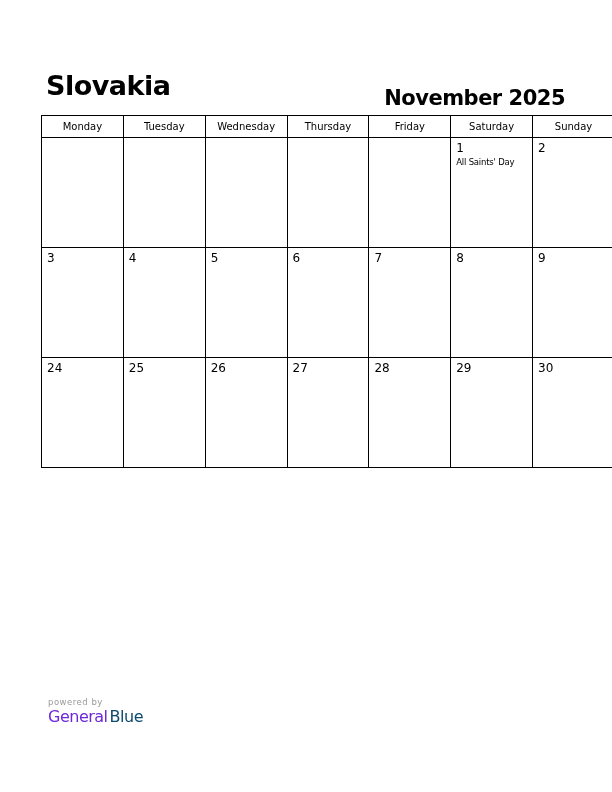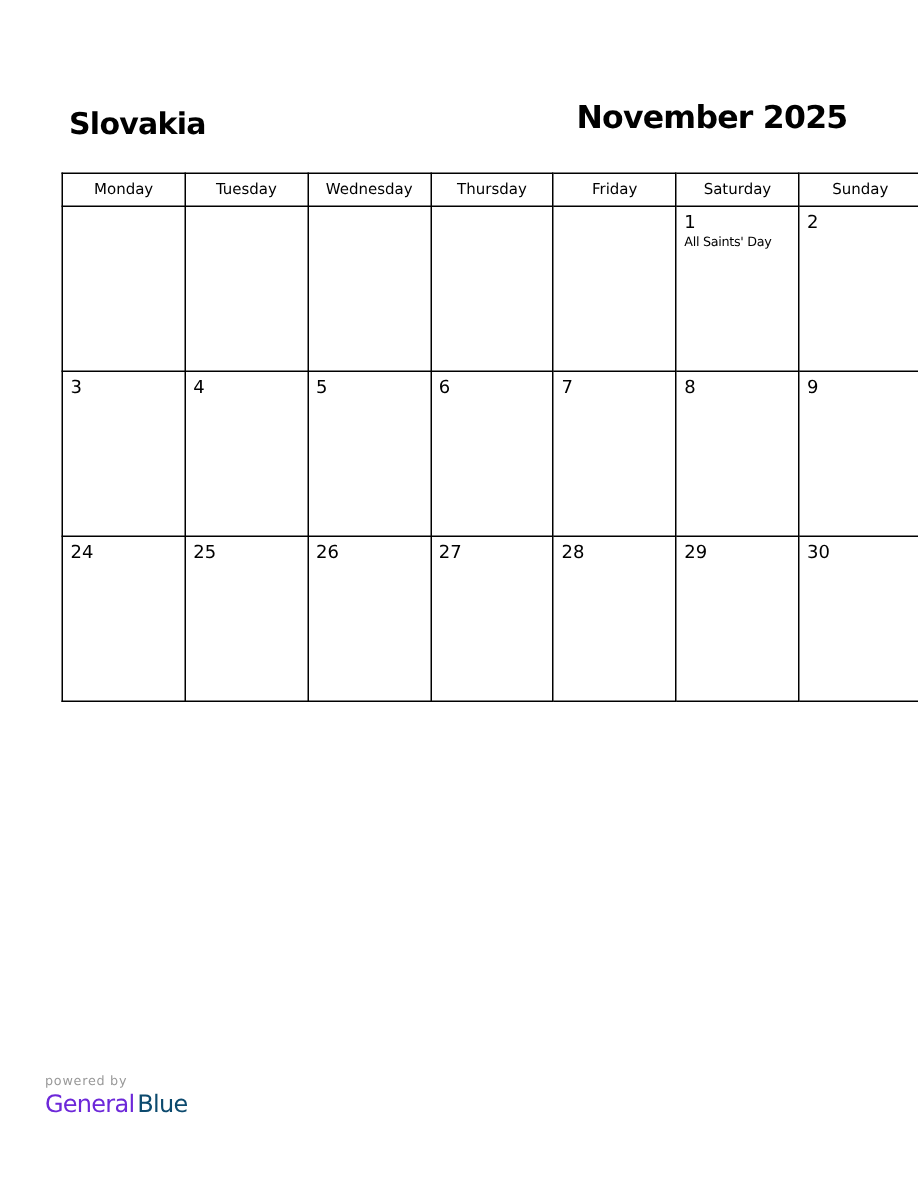--- a/index.html
+++ b/index.html
@@ -1,25 +1,25 @@
 <!DOCTYPE html>
 <html><head>
 <meta charset="utf-8">
 <style>
   html, body { margin:0; padding:0; background:#fff; }
   body { width:612px; height:792px; position:relative; font-family:"Liberation Sans", sans-serif; color:#000; overflow:hidden; }
-  .title-left { position:absolute; left:46px; top:70px; font-size:20px; font-weight:bold; font-family:"DejaVu Sans", sans-serif; letter-spacing:-0.5px; }
-  .title-right { position:absolute; right:47px; top:66px; font-size:21px; font-weight:bold; font-family:"DejaVu Sans", sans-serif; letter-spacing:-0.5px; }
+  .title-left { position:absolute; left:46px; top:70px; font-size:27px; font-weight:bold; font-family:"DejaVu Sans", sans-serif; letter-spacing:-0.5px; }
+  .title-right { position:absolute; right:47px; top:86px; font-size:21px; font-weight:bold; font-family:"DejaVu Sans", sans-serif; letter-spacing:-0.5px; }
   table.cal { position:absolute; left:41px; top:115px; width:574px; border-collapse:collapse; table-layout:fixed; }
   table.cal th, table.cal td { border:1px solid #000; padding:0; }
   table.cal th { height:21px; font-weight:normal; font-size:10px; font-family:"DejaVu Sans", sans-serif; text-align:center; vertical-align:middle; }
   table.cal td { height:109px; vertical-align:top; }
   .daynum { display:block; font-size:12px; font-family:"DejaVu Sans", sans-serif; padding:3px 0 0 5px; line-height:14px; }
   .holiday { display:block; font-size:8.5px; font-family:"DejaVu Sans", sans-serif; padding:1px 0 0 5px; line-height:13px; letter-spacing:-0.2px; }
-  .footer { position:absolute; left:30px; top:697px;margin-top:19px; }
+  .footer { position:absolute; left:48px; top:697px; }
   .powered { font-size:8.5px; color:#999; letter-spacing:0.5px; font-family:"DejaVu Sans", sans-serif; }
   .brand { font-size:16px; font-family:"DejaVu Sans", sans-serif; letter-spacing:-0.5px; margin-top:0px; }
   .brand .g { color:#6d28d9; }
   .brand .b { color:#0c4a6e; margin-left:2px; }
 </style>
 </head>
 <body>
 
 <div class="title-left">Slovakia</div>
 <div class="title-right">November 2025</div>

